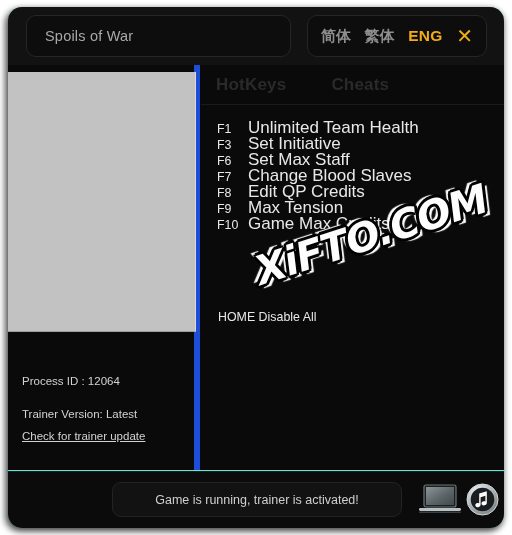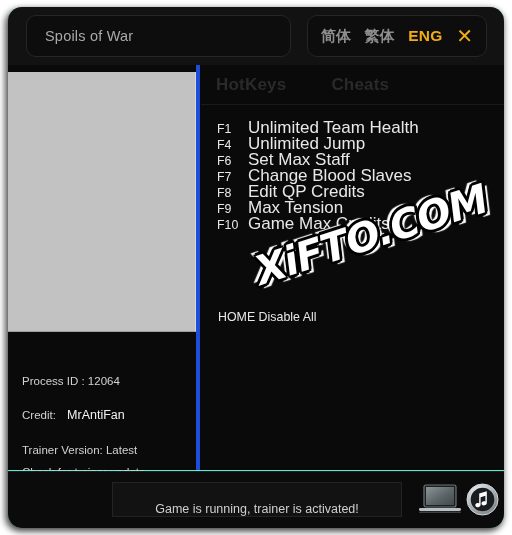--- a/index.html
+++ b/index.html
@@ -107,21 +107,21 @@
     background: #090909;
   }
 
   
   .left-col {
     position: absolute;
     left: 0; top: 0;
     width: 192px;
     height: 405px;
     background: #0a0a0a;
-    border-right: 4px solid #1d4ed8;
+    border-right: 6px solid #1d4ed8;
   }
 
   .cover-img {
     position: absolute;
     left: 0px;
     top: 7px;
     width: 188px;
     height: 260px;
     background: #c2c2c2;
     border-right: 1px solid #d8d8d8;
@@ -255,23 +255,23 @@
   }
 
   .status-field {
     position: absolute;
     left: 104px;
     top: 10px;
     width: 290px;
     height: 35px;
     background: #121212;
     border: 1px solid #232323;
-    border-radius: 0;
+    border-radius: 9px;
     display: flex;
-    align-items: flex-end;
+    align-items: center;
     justify-content: center;
   }
   .status-text {
     color: #cfcfcf;
     font-size: 12.5px;
     white-space: nowrap;
   }
 
   .laptop-icon {
     position: absolute;
@@ -315,45 +315,41 @@
 
       <div class="left-col">
 
         <div class="cover-img"></div>
 
         <div class="info-block">
           <div class="info-line info-pid">
             <span class="lbl">Process ID :</span>
             <span class="val">12064</span>
           </div>
-          <div class="info-line info-credit">
-            <span class="lbl">Credit:</span>
-            <span class="val">MrAntiFan</span>
-          </div>
           <div class="info-line info-ver">Trainer Version: Latest</div>
           <a class="update-link">Check for trainer update</a>
         </div>
 
       </div>
 
       <div class="right-col">
 
         <div class="tabs">
           <span class="tab tab-hotkeys">HotKeys</span>
           <span class="tab tab-cheats">Cheats</span>
         </div>
 
         <div class="hotkey-list">
           <div class="hk-row">
             <span class="hk-key">F1</span>
             <span class="hk-desc">Unlimited Team Health</span>
           </div>
           <div class="hk-row">
-            <span class="hk-key">F4</span>
-            <span class="hk-desc">Unlimited Jump</span>
+            <span class="hk-key">F3</span>
+            <span class="hk-desc">Set Initiative</span>
           </div>
           <div class="hk-row">
             <span class="hk-key">F6</span>
             <span class="hk-desc">Set Max Staff</span>
           </div>
           <div class="hk-row">
             <span class="hk-key">F7</span>
             <span class="hk-desc">Change Blood Slaves</span>
           </div>
           <div class="hk-row">

